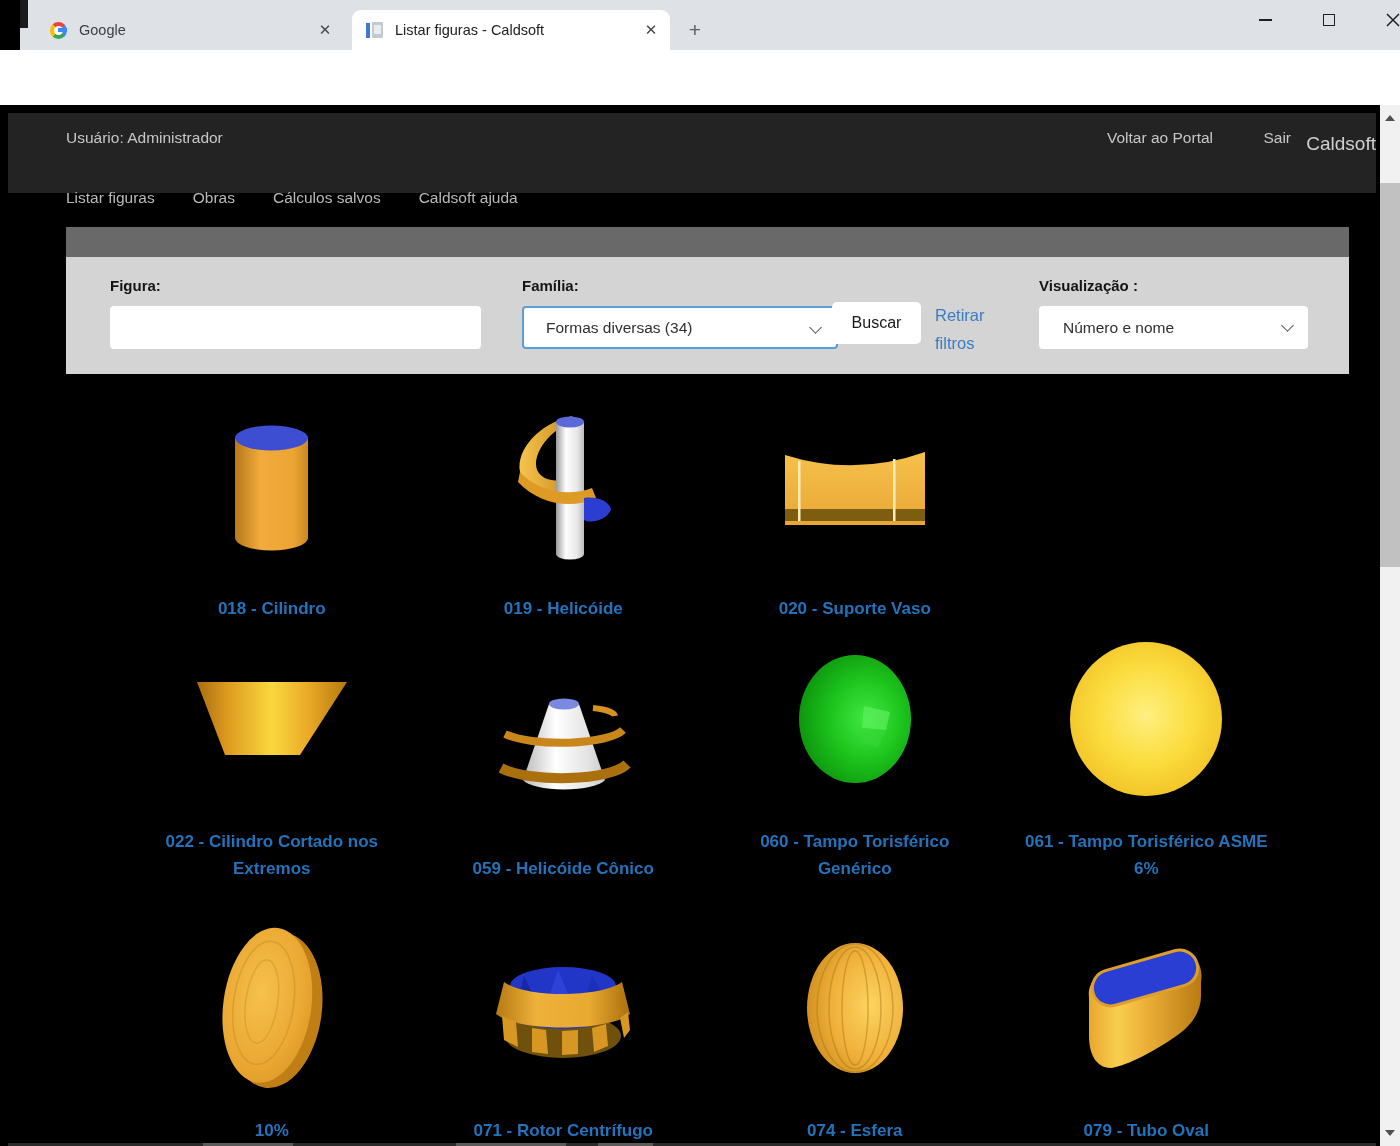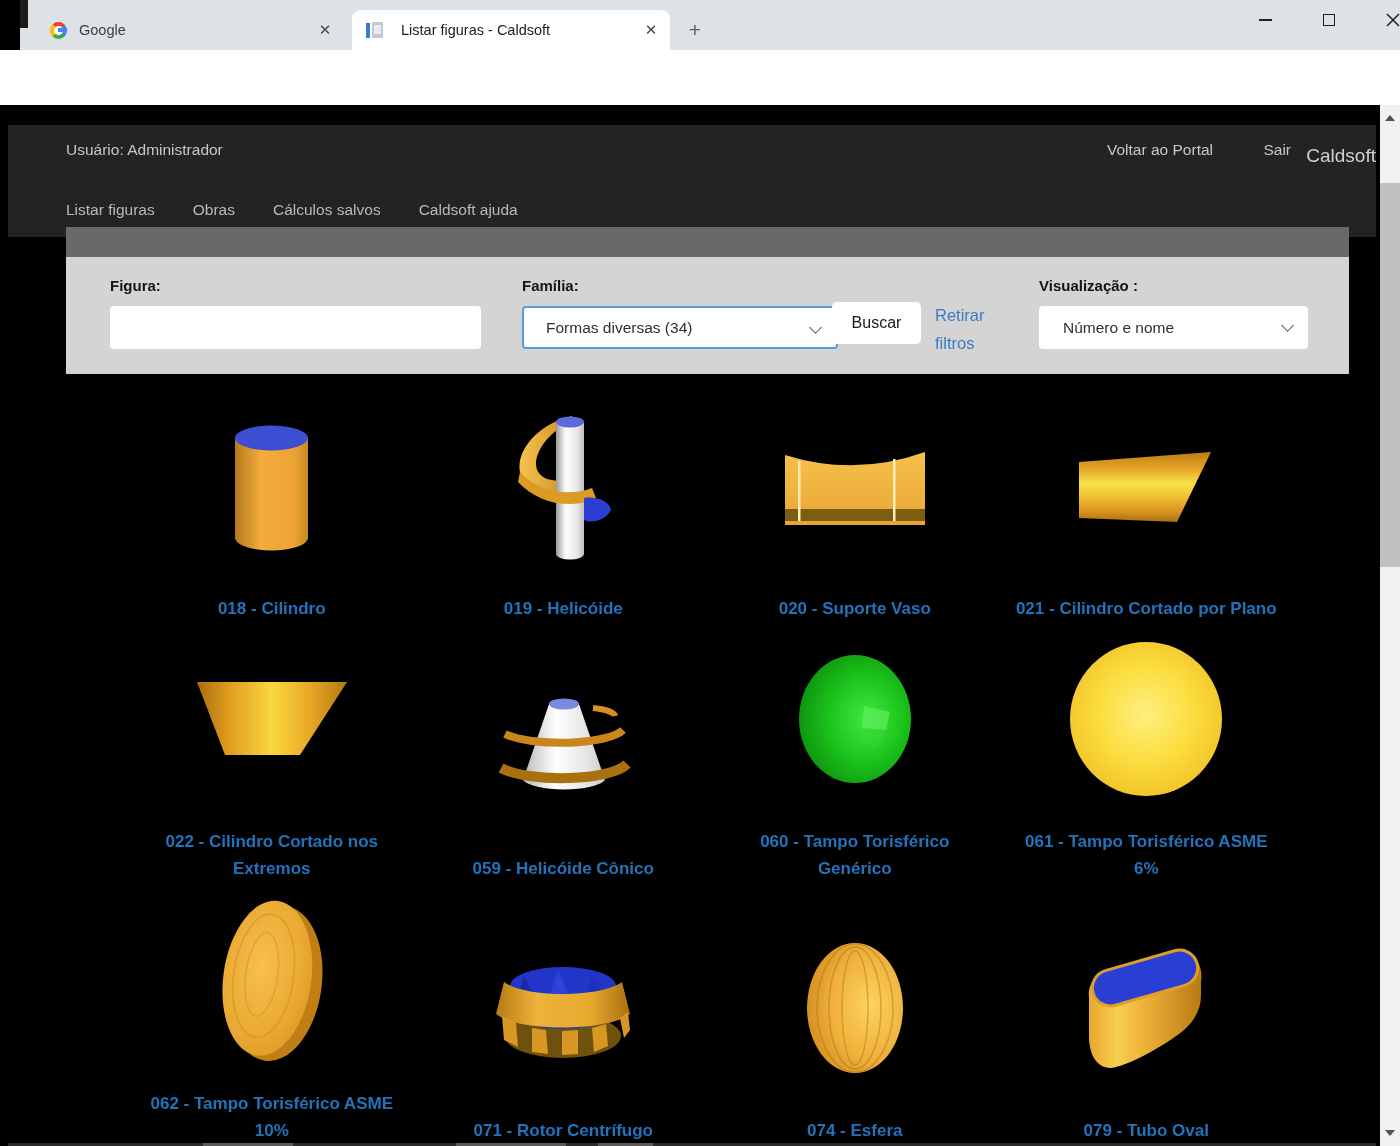--- a/index.html
+++ b/index.html
@@ -6,21 +6,21 @@
   html,body { width:1400px; height:1146px; overflow:hidden; background:#000;
     font-family:"Liberation Sans", sans-serif; }
 
   
   #tabstrip { position:absolute; left:0; top:0; width:1400px; height:50px; background:#dee1e6;margin-left:20px; }
   #win-corner { position:absolute; left:0; top:0; width:8px; height:28px; background:#1b1b1b; }
 
   .tab { position:absolute; top:10px; height:40px; display:flex; align-items:center; }
   #tab-google { left:16px; width:308px; padding:0 10px 0 14px; }
   #tab-google .tab-title { color:#3c4043; font-size:14.5px; margin-left:12px; flex:1; }
-  #tab-caldsoft { left:332px; width:318px; background:#fff; border-radius:9px 9px 0 0; padding:0 10px 0 14px;gap:6px; }
+  #tab-caldsoft { left:332px; width:318px; background:#fff; border-radius:9px 9px 0 0; padding:0 10px 0 14px; }
   #tab-caldsoft .tab-title { color:#202124; font-size:14.5px; margin-left:12px; flex:1; }
   .tab-close { width:18px; height:18px; display:flex; align-items:center; justify-content:center;
     color:#45494d; font-size:15px; border-radius:50%; cursor:pointer; }
 
   .g-icon { position:relative; width:17px; height:17px; border-radius:50%; flex:0 0 17px;
     background:conic-gradient(from 45deg, #4285f4 0 25%, #34a853 0 50%, #fbbc05 0 75%, #ea4335 0 100%); }
   .g-icon::before { content:""; position:absolute; left:4px; top:4px; width:9px; height:9px;
     border-radius:50%; background:#fff; }
   .g-icon::after { content:""; position:absolute; left:8px; top:6.5px; width:9px; height:4px; background:#4285f4; }
 
@@ -51,21 +51,21 @@
   #star-btn { position:absolute; left:1260px; top:72px; width:20px; height:20px; cursor:pointer; }
   #avatar { position:absolute; left:1312px; top:66px; width:31px; height:31px; border-radius:50%;
     background:#6236bf; color:#fff; font-size:14px; display:flex; align-items:center; justify-content:center; cursor:pointer; }
   #menu-dots { position:absolute; left:1364px; top:70px; width:12px; height:22px; display:flex;
     flex-direction:column; align-items:center; justify-content:space-between; padding:2px 0; cursor:pointer; }
   #menu-dots i { width:3.5px; height:3.5px; border-radius:50%; background:#5f6368; }
 
   
   #page { position:absolute; left:0; top:105px; width:1400px; height:1041px; background:#000; }
 
-  #site-header { position:absolute; left:8px; top:20px; width:1368px; height:112px; background:#232323; }
+  #site-header { position:absolute; left:8px; top:8px; width:1368px; height:80px; background:#232323; }
   #user-label { position:absolute; left:58px; top:16px; font-size:15.5px; color:#c7c7c7; }
   #brand { position:absolute; left:0; width:100%; top:20px; text-align:right; font-size:19px; color:#d0d0d0; }
   #portal-link { position:absolute; right:163px; top:16px; font-size:15.5px; color:#c7c7c7; cursor:pointer; }
   #sair-link { position:absolute; right:85px; top:16px; font-size:15.5px; color:#c7c7c7; cursor:pointer; }
   #main-nav { position:absolute; left:58px; top:76px; display:flex; gap:38px; }
   #main-nav .nav-item { font-size:15.5px; color:#b9b9b9; cursor:pointer; }
 
   #filter-band { position:absolute; left:66px; top:122px; width:1283px; height:30px; background:#696969; }
   #filter-panel { position:absolute; left:66px; top:152px; width:1283px; height:117px; background:#d4d4d4; }
   .f-label { position:absolute; font-size:15px; font-weight:bold; color:#141414; }
@@ -293,40 +293,20 @@
             <rect x="0" y="74" width="140" height="4" fill="#e9a636"></rect>
             <rect x="13" y="14" width="2.5" height="60" fill="#ffedb8"></rect>
             <rect x="108" y="12" width="2.5" height="62" fill="#ffedb8"></rect>
           </svg>
         </div>
         <div class="fig-label">
           <span class="fig-line">020 - Suporte Vaso</span>
         </div>
       </div>
 
-      <div class="fig-cell">
-        <div class="img-box">
-          <svg width="134" height="72" viewBox="0 0 134 72">
-            <defs>
-              <linearGradient id="g021" x1="0" y1="0" x2="0" y2="1">
-                <stop offset="0" stop-color="#bc7d12"></stop>
-                  <stop offset="0.25" stop-color="#e8a828"></stop>
-                <stop offset="0.45" stop-color="#f8e24a"></stop>
-                  <stop offset="0.62" stop-color="#f3c437"></stop>
-                <stop offset="0.85" stop-color="#d9931f"></stop>
-                  <stop offset="1" stop-color="#a86f10"></stop>
-              </linearGradient>
-            </defs>
-            <path d="M0,10 L132,0 L98,70 L0,66 Z" fill="url(#g021)"></path>
-          </svg>
-        </div>
-        <div class="fig-label">
-          <span class="fig-line">021 - Cilindro Cortado por Plano</span>
-        </div>
-      </div>
     </div>
 
     <div class="fig-row fig-row-2">
 
       <div class="fig-cell">
         <div class="img-box">
           <svg width="150" height="74" viewBox="0 0 150 74">
             <defs>
               <linearGradient id="g022" x1="0" y1="0" x2="1" y2="0">
                 <stop offset="0" stop-color="#a86d0e"></stop>
@@ -425,21 +405,20 @@
             </defs>
             <g transform="rotate(8 53 82)">
               <ellipse cx="57" cy="84" rx="46" ry="78" fill="#c07f15"></ellipse>
               <ellipse cx="48" cy="80" rx="44" ry="78" fill="url(#g062)"></ellipse>
               <ellipse cx="44" cy="78" rx="30" ry="62" fill="none" stroke="#c8932a" stroke-width="1.5" opacity="0.6"></ellipse>
               <ellipse cx="42" cy="77" rx="16" ry="42" fill="none" stroke="#c8932a" stroke-width="1.5" opacity="0.5"></ellipse>
             </g>
           </svg>
         </div>
         <div class="fig-label">
-          <span class="fig-line">062 - Tampo Torisférico ASME</span>
             <span class="fig-line fig-line2">10%</span>
         </div>
       </div>
 
       <div class="fig-cell">
         <div class="img-box">
           <svg width="134" height="112" viewBox="0 0 134 112">
             <defs>
               <linearGradient id="g071" x1="0" y1="0" x2="1" y2="0">
                 <stop offset="0" stop-color="#b57a12"></stop>

